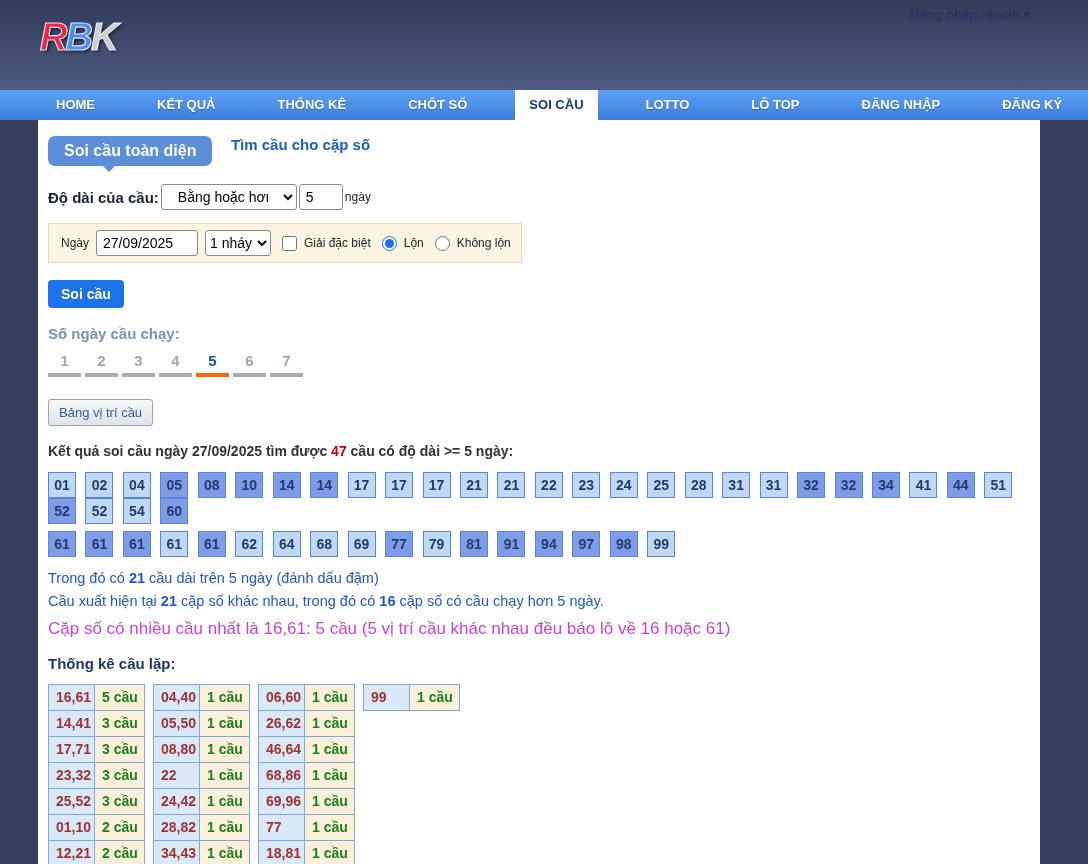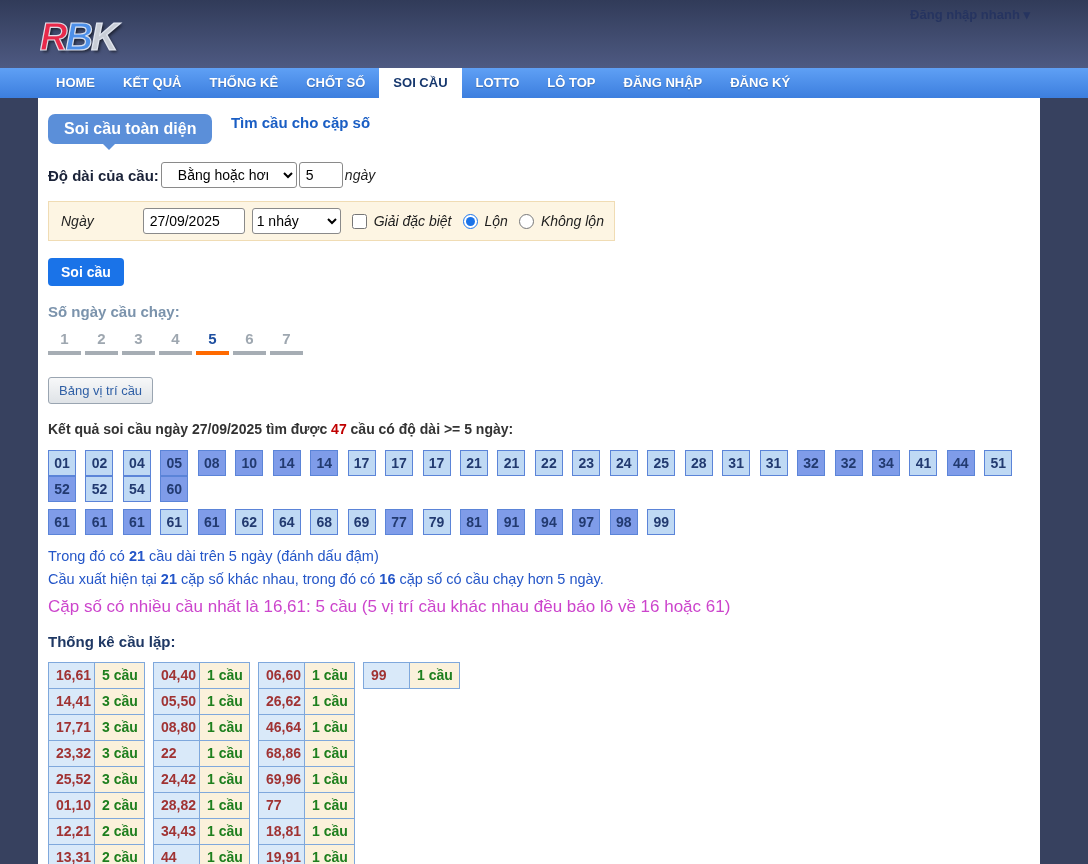--- a/index.html
+++ b/index.html
@@ -1,33 +1,33 @@
 <!DOCTYPE html>
 <html style="--page_bg: #37415F; --header_top: #313B59; --header_bottom: #4E5A82; --nav_top: #5FA0F5; --nav_bottom: #3C7EDE; --nav_active_text: #17386E; --tab_active: #5B8FD9; --link_blue: #1A5EC4; --button_blue: #1A73E8; --beige_bg: #FDF5E3; --beige_border: #F0DCB4; --muted_label: #7B93AC; --day_gray: #9EA7B0; --bar_gray: #A6ADB4; --day_selected: #1E4FA0; --bar_orange: #FF6A00; --chip_light: #BFD9F4; --chip_dark: #7F9CE9; --chip_border: #5B84D8; --chip_text: #223A70; --note_blue: #2456C8; --magenta: #CC44CC; --red_accent: #C00000; --table_border: #7FA8DC; --pair_bg: #D9E9F9; --pair_text: #A03333; --count_bg: #FBF1DB; --count_text: #1E7F1E; --quick_login: #263460; --logo_r: #E8294A; --logo_b: #4D8FE8; --logo_k: #C9CED6;"><head>
 <meta charset="utf-8">
 <style>
   * { box-sizing: border-box; margin: 0; padding: 0; }
   html, body { width: 1088px; height: 864px; overflow: hidden; }
   body { font-family: "Liberation Sans", sans-serif; background: var(--page_bg, #37415F); }
 
   
-  .topbar { position: relative; height: 68px; width: 100%;
+  .topbar { position: relative; height: 90px; width: 100%;
     background: linear-gradient(var(--header_top, #313B59), var(--header_bottom, #4E5A82)); }
   .logo { position: absolute; left: 40px; top: 16px; font-size: 38px; font-weight: 900;
     font-style: italic; letter-spacing: -2px; cursor: pointer;
     text-shadow: 2px 2px 3px rgba(0,0,0,.55); -webkit-text-stroke: 1.2px rgba(235,240,248,.9); }
   .logo .l-r { color: var(--logo_r, #E8294A); }
   .logo .l-b { color: var(--logo_b, #4D8FE8); }
   .logo .l-k { color: var(--logo_k, #C9CED6); }
   .quick-login { position: absolute; right: 58px; top: 7px; font-size: 13px; font-weight: bold;
     color: var(--quick_login, #263460); cursor: pointer; }
 
   
   .navbar { height: 30px; width: 100%; display: flex; padding-left: 42px;
-    background: linear-gradient(var(--nav_top, #5FA0F5), var(--nav_bottom, #3C7EDE)); }
+    background: linear-gradient(var(--nav_top, #5FA0F5), var(--nav_bottom, #3C7EDE)); gap: 34px; }
   .nav-item { color: #fff; font-weight: bold; font-size: 13px; line-height: 30px;
     padding: 0 14px; text-decoration: none; cursor: pointer; white-space: nowrap;
     text-shadow: 0 1px 1px rgba(0,0,0,.25); }
   .nav-item.active { background: #fff; color: var(--nav_active_text, #17386E);
     margin-top: -4px; height: 34px; line-height: 37px; border-radius: 4px 4px 0 0;
     text-shadow: none; }
 
   
   .content { position: relative; margin: 0 48px 0 38px; width: 1002px; min-height: 752px;
     background: #fff; padding: 16px 0 20px 10px; }
@@ -40,28 +40,28 @@
     border: 7px solid transparent; border-top: 7px solid var(--tab_active, #5B8FD9); border-bottom: 0; }
   .tab-link { color: var(--link_blue, #1A5EC4); font-weight: bold; font-size: 15px;
     margin-left: 14px; text-decoration: none; cursor: pointer; vertical-align: 6px; }
 
   .len-row { display: flex; align-items: center; gap: 2px; margin-bottom: 13px; }
   .len-label { font-weight: bold; font-size: 15px; color: #1A2238; }
   select, input[type="text"] { font-family: "Liberation Sans", sans-serif; font-size: 14px;
     border: 1px solid #8A8A8A; background: #fff; border-radius: 3px; height: 26px; }
   .len-select { width: 136px; padding: 0 12px; }
   .len-input { width: 44px; padding: 0 6px; border-radius: 0; }
-  .len-unit, .date-row label { font-size: 14px; color: #1E1E1E; font-style: italic; }
+  .len-unit, .date-row label { font-size: 12px; color: #1E1E1E; }
 
   .date-wrap { margin-bottom: 17px; }
   .date-row { display: inline-flex; align-items: center; gap: 7px;
     background: var(--beige_bg, #FDF5E3); border: 1px solid var(--beige_border, #F0DCB4);
     padding: 6px 10px 6px 12px; }
-  .date-input { width: 102px; padding: 0 6px; border-radius: 0; margin-left: 42px; }
-  .flash-select { width: 89px; padding: 0 0; }
+  .date-input { width: 102px; padding: 0 6px; border-radius: 0; }
+  .flash-select { width: 66px; padding: 0 0; }
   .date-row input[type="checkbox"], .date-row input[type="radio"] {
     width: 15px; height: 15px; accent-color: #1A73E8; cursor: pointer; margin-left: 4px; }
 
   .btn-row { margin-bottom: 17px; }
   .soi-btn { background: var(--button_blue, #1A73E8); color: #fff; font-weight: bold;
     font-size: 14px; font-family: "Liberation Sans", sans-serif; border: none; border-radius: 4px;
     padding: 6px 13px; cursor: pointer; }
 
   .days-label { color: var(--muted_label, #7B93AC); font-size: 15px; font-weight: bold;
     margin-bottom: 10px; }

